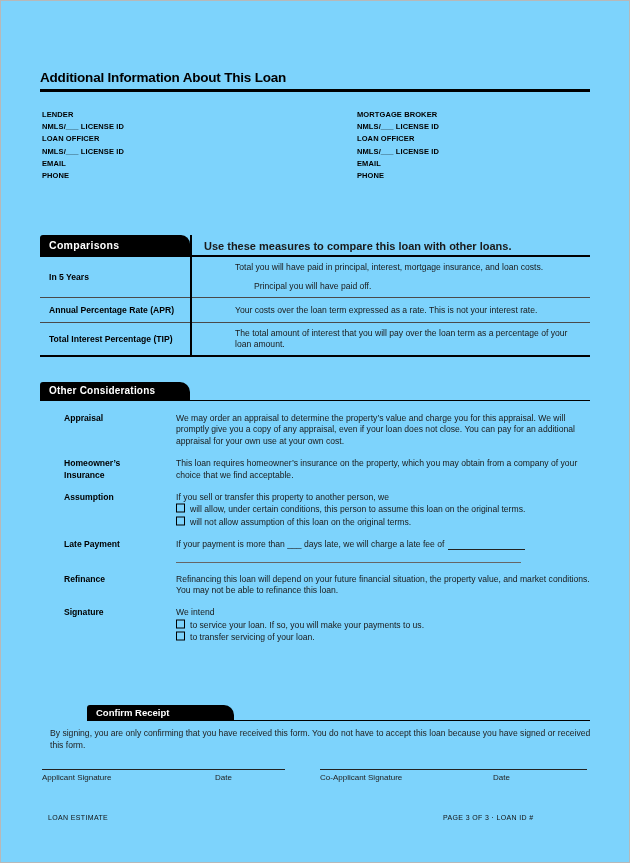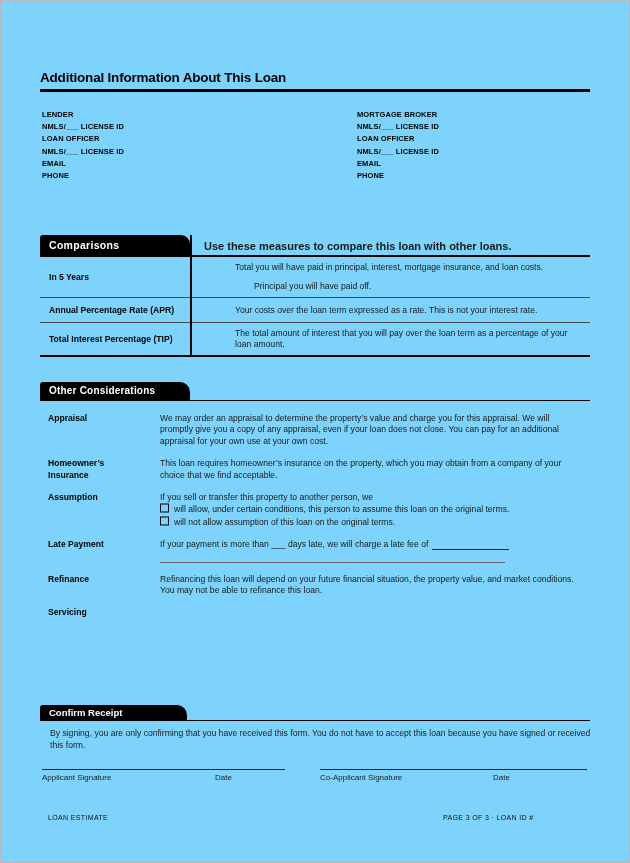--- a/index.html
+++ b/index.html
@@ -41,38 +41,38 @@
   .cmp-desc { flex:1; box-sizing:border-box; padding:5px 6px 5px 45px; font-size:8.6px; line-height:11px; }
   .cmp-desc p { margin:0; }
   .cmp-desc p + p { margin-top:8px;padding-left:19px; }
   .r1 { min-height:35px; } .r2 { min-height:24px; } .r3 { min-height:27px; }
 
   
   .oc { position:absolute; top:382px; left:40px; width:550px; }
   .oc-tabrow { border-bottom:1.5px solid #000; height:18px; }
   .oc-tab { width:150px; font-size:10px; line-height:18px; letter-spacing:0.2px; }
   .oc-rows { margin-top:12px; }
-  .oc-row { display:flex; margin-bottom:11px; }
+  .oc-row { display:flex; margin-bottom:11px;margin-left:16px; }
   .oc-label { width:120px; box-sizing:border-box; padding-left:8px; font-size:8.6px; font-weight:bold; line-height:11.4px; color:#000; }
   .oc-label span { display:inline-block; width:82px; }
   .oc-desc { width:414px; font-size:8.6px; line-height:11.4px; }
   .oc-desc p { margin:0; }
   .opt { display:flex; align-items:baseline; }
   .checkbox {
     display:inline-block; width:7px; height:7px; border:1px solid #000;
     margin-right:5px; flex:0 0 auto; transform:translateY(0.5px);
   }
   .late-line1 { display:flex; width:349px; }
   .late-line1 .txt { white-space:nowrap; }
   .late-fill { flex:1; border-bottom:1px solid #222; margin:0 0 1px 4px; }
   .late-line2 { width:345px; height:11px; border-bottom:1.3px solid #666; }
 
   
   .cr { position:absolute; top:705px; left:40px; width:550px; }
-  .cr-tabrow { border-bottom:1.5px solid #000; height:15px; }
+  .cr-tabrow { border-bottom:1.5px solid #000; height:15px;margin-left:47px; }
   .cr-tab { width:147px; font-size:9.5px; line-height:15px; }
   .cr-text { margin:7px 0 0 10px; width:545px; font-size:8.6px; line-height:11.6px; color:#222; }
 
   
   .sig { position:absolute; top:769px; }
   .sig-left  { left:42px;  width:243px; }
   .sig-right { left:320px; width:267px; }
   .sig-line { border-top:1.5px solid #222; height:0; }
   .sig-labels { display:flex; margin-top:3px; font-size:8px; color:#222; }
   .sig-name { width:173px; }
@@ -182,21 +182,32 @@
           <div class="late-line2"></div>
         </div>
       </div>
       <div class="oc-row">
         <div class="oc-label"><span>Refinance</span></div>
         <div class="oc-desc">
           <p>Refinancing this loan will depend on your future financial situation, the property value, and market conditions. You may not be able to refinance this loan.</p>
         </div>
       </div>
       <div class="oc-row">
-        <div class="oc-label"><span>Servicing</span></div>
+        <div class="oc-label"><span>Signature</span></div>
+        <div class="oc-desc">
+          <p>We intend</p>
+          <div class="opt">
+            <span class="checkbox"></span>
+            <span>to service your loan. If so, you will make your payments to us.</span>
+          </div>
+          <div class="opt">
+            <span class="checkbox"></span>
+            <span>to transfer servicing of your loan.</span>
+          </div>
+        </div>
       </div>
     </div>
   </section>
 
   <section class="cr">
     <div class="cr-tabrow">
       <div class="tab cr-tab">Confirm Receipt</div>
     </div>
     <p class="cr-text">By signing, you are only confirming that you have received this form. You do not have to accept this loan because you have signed or received this form.</p>
   </section>

